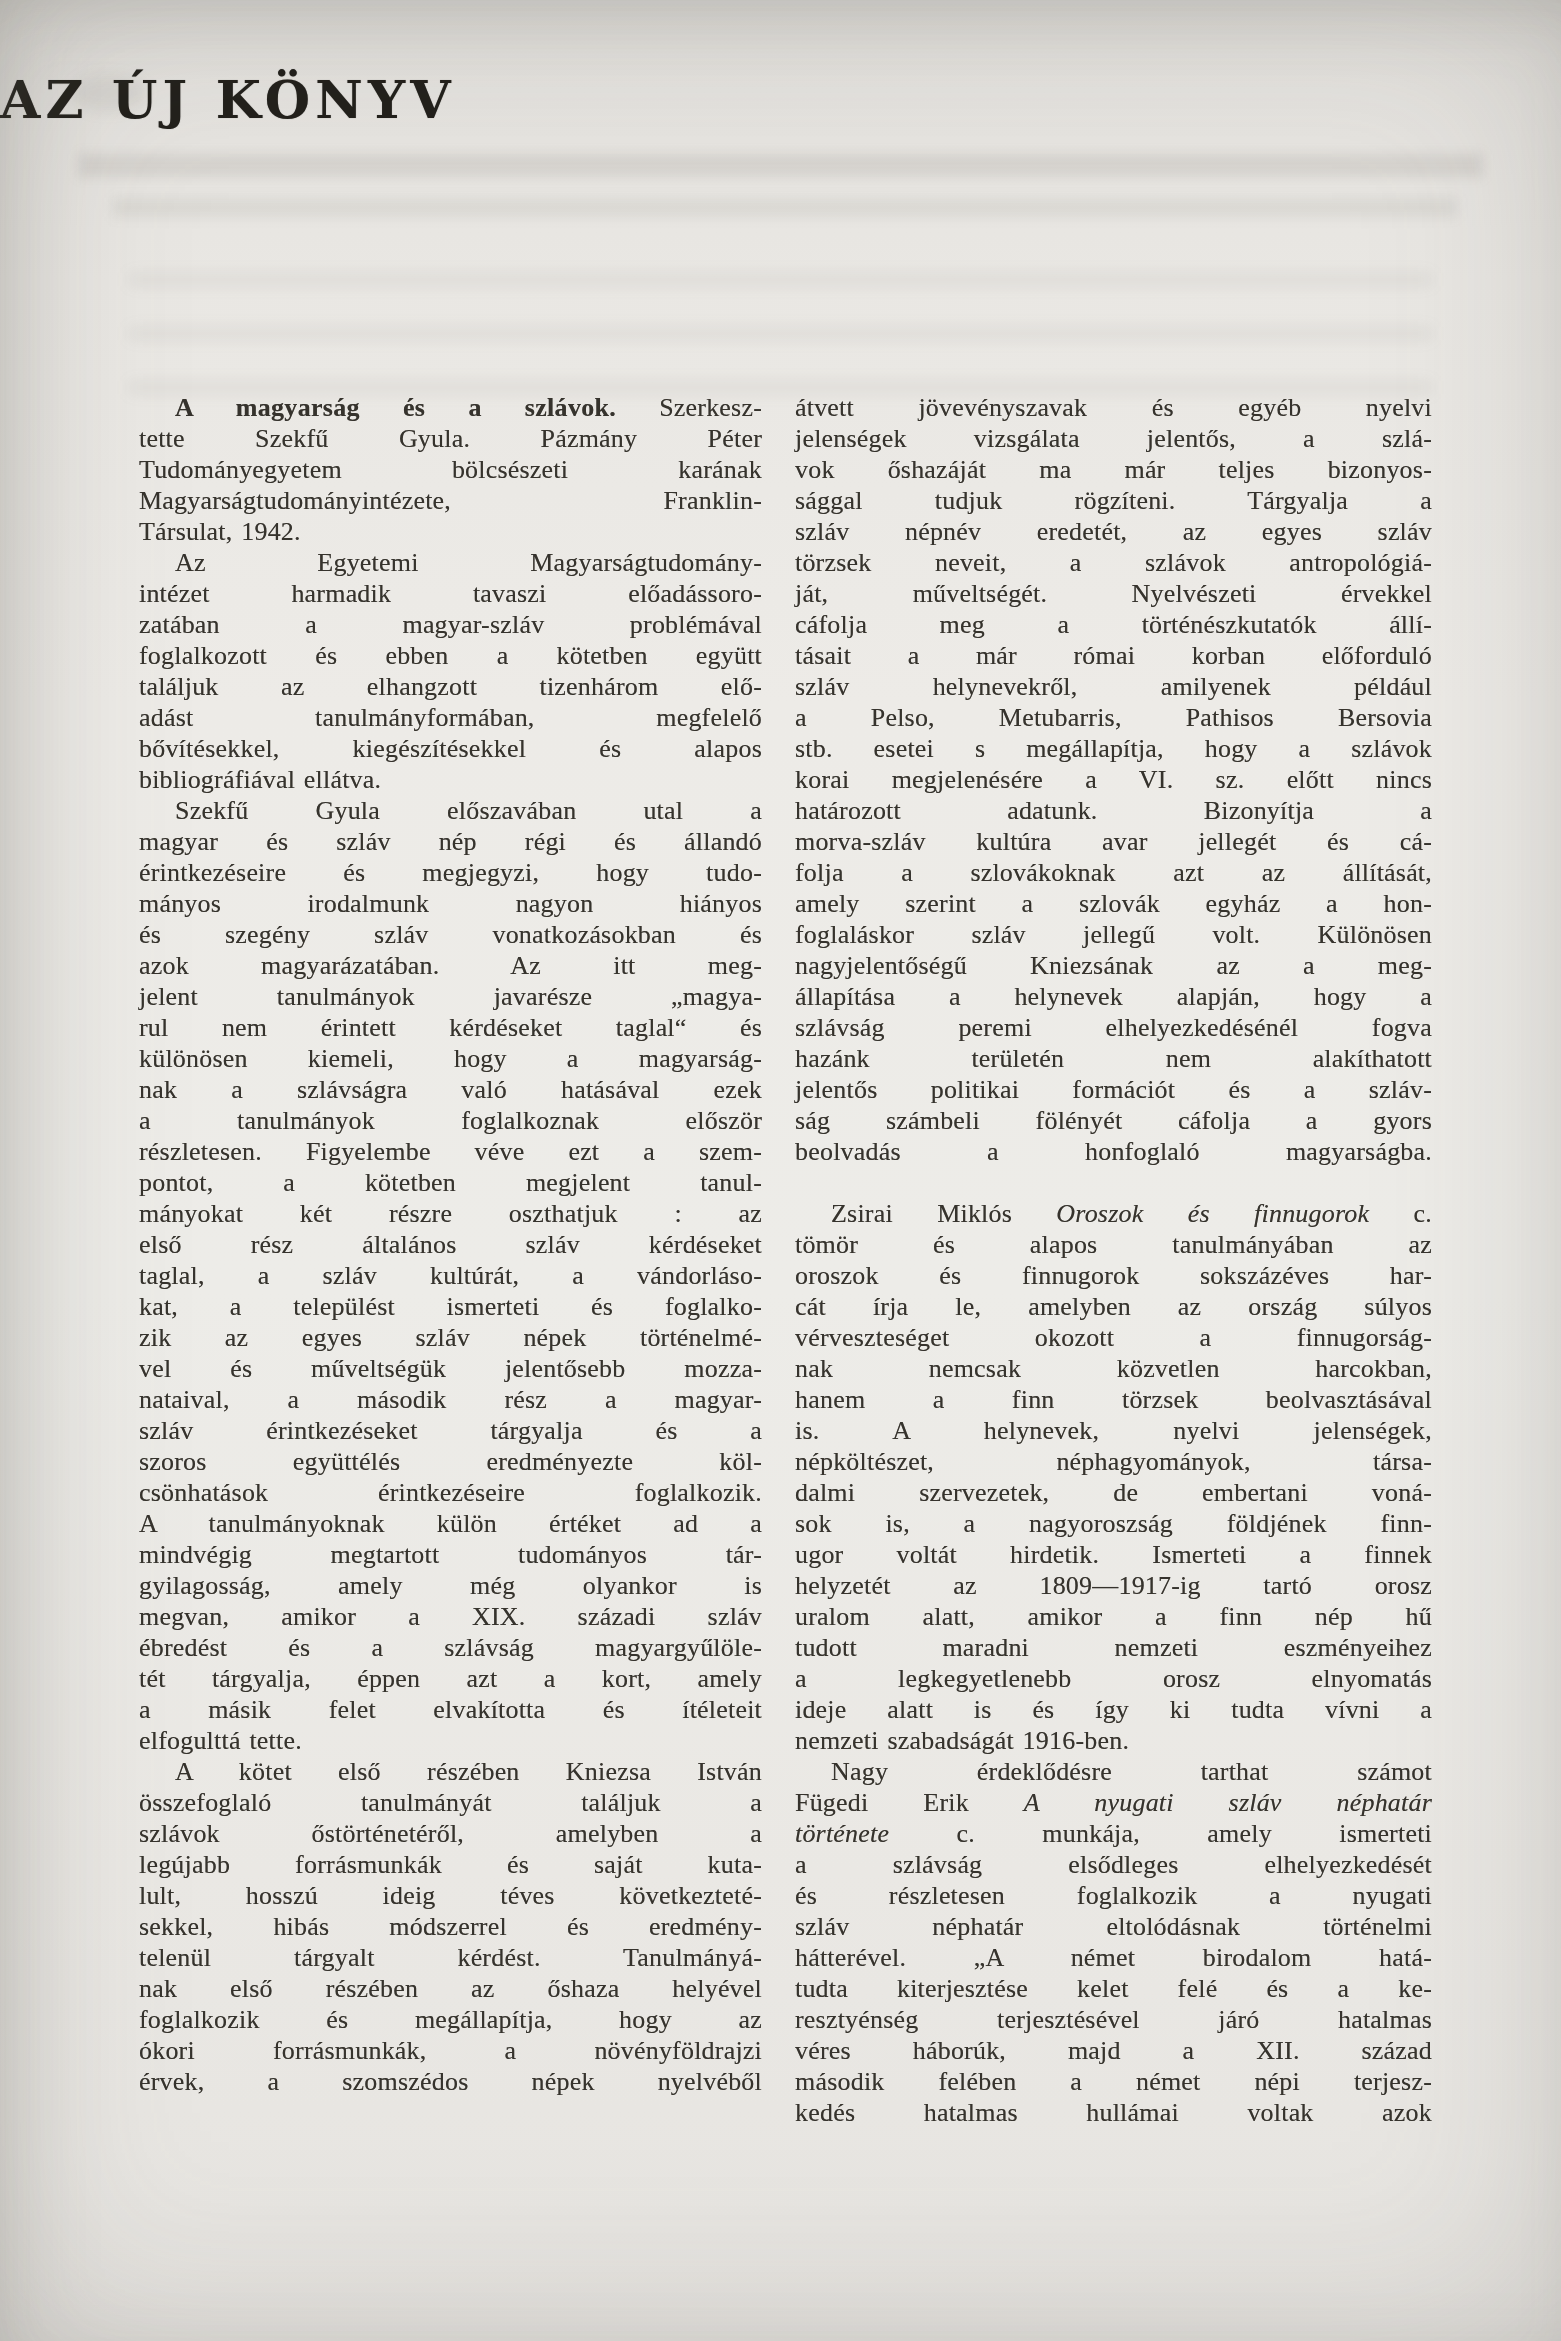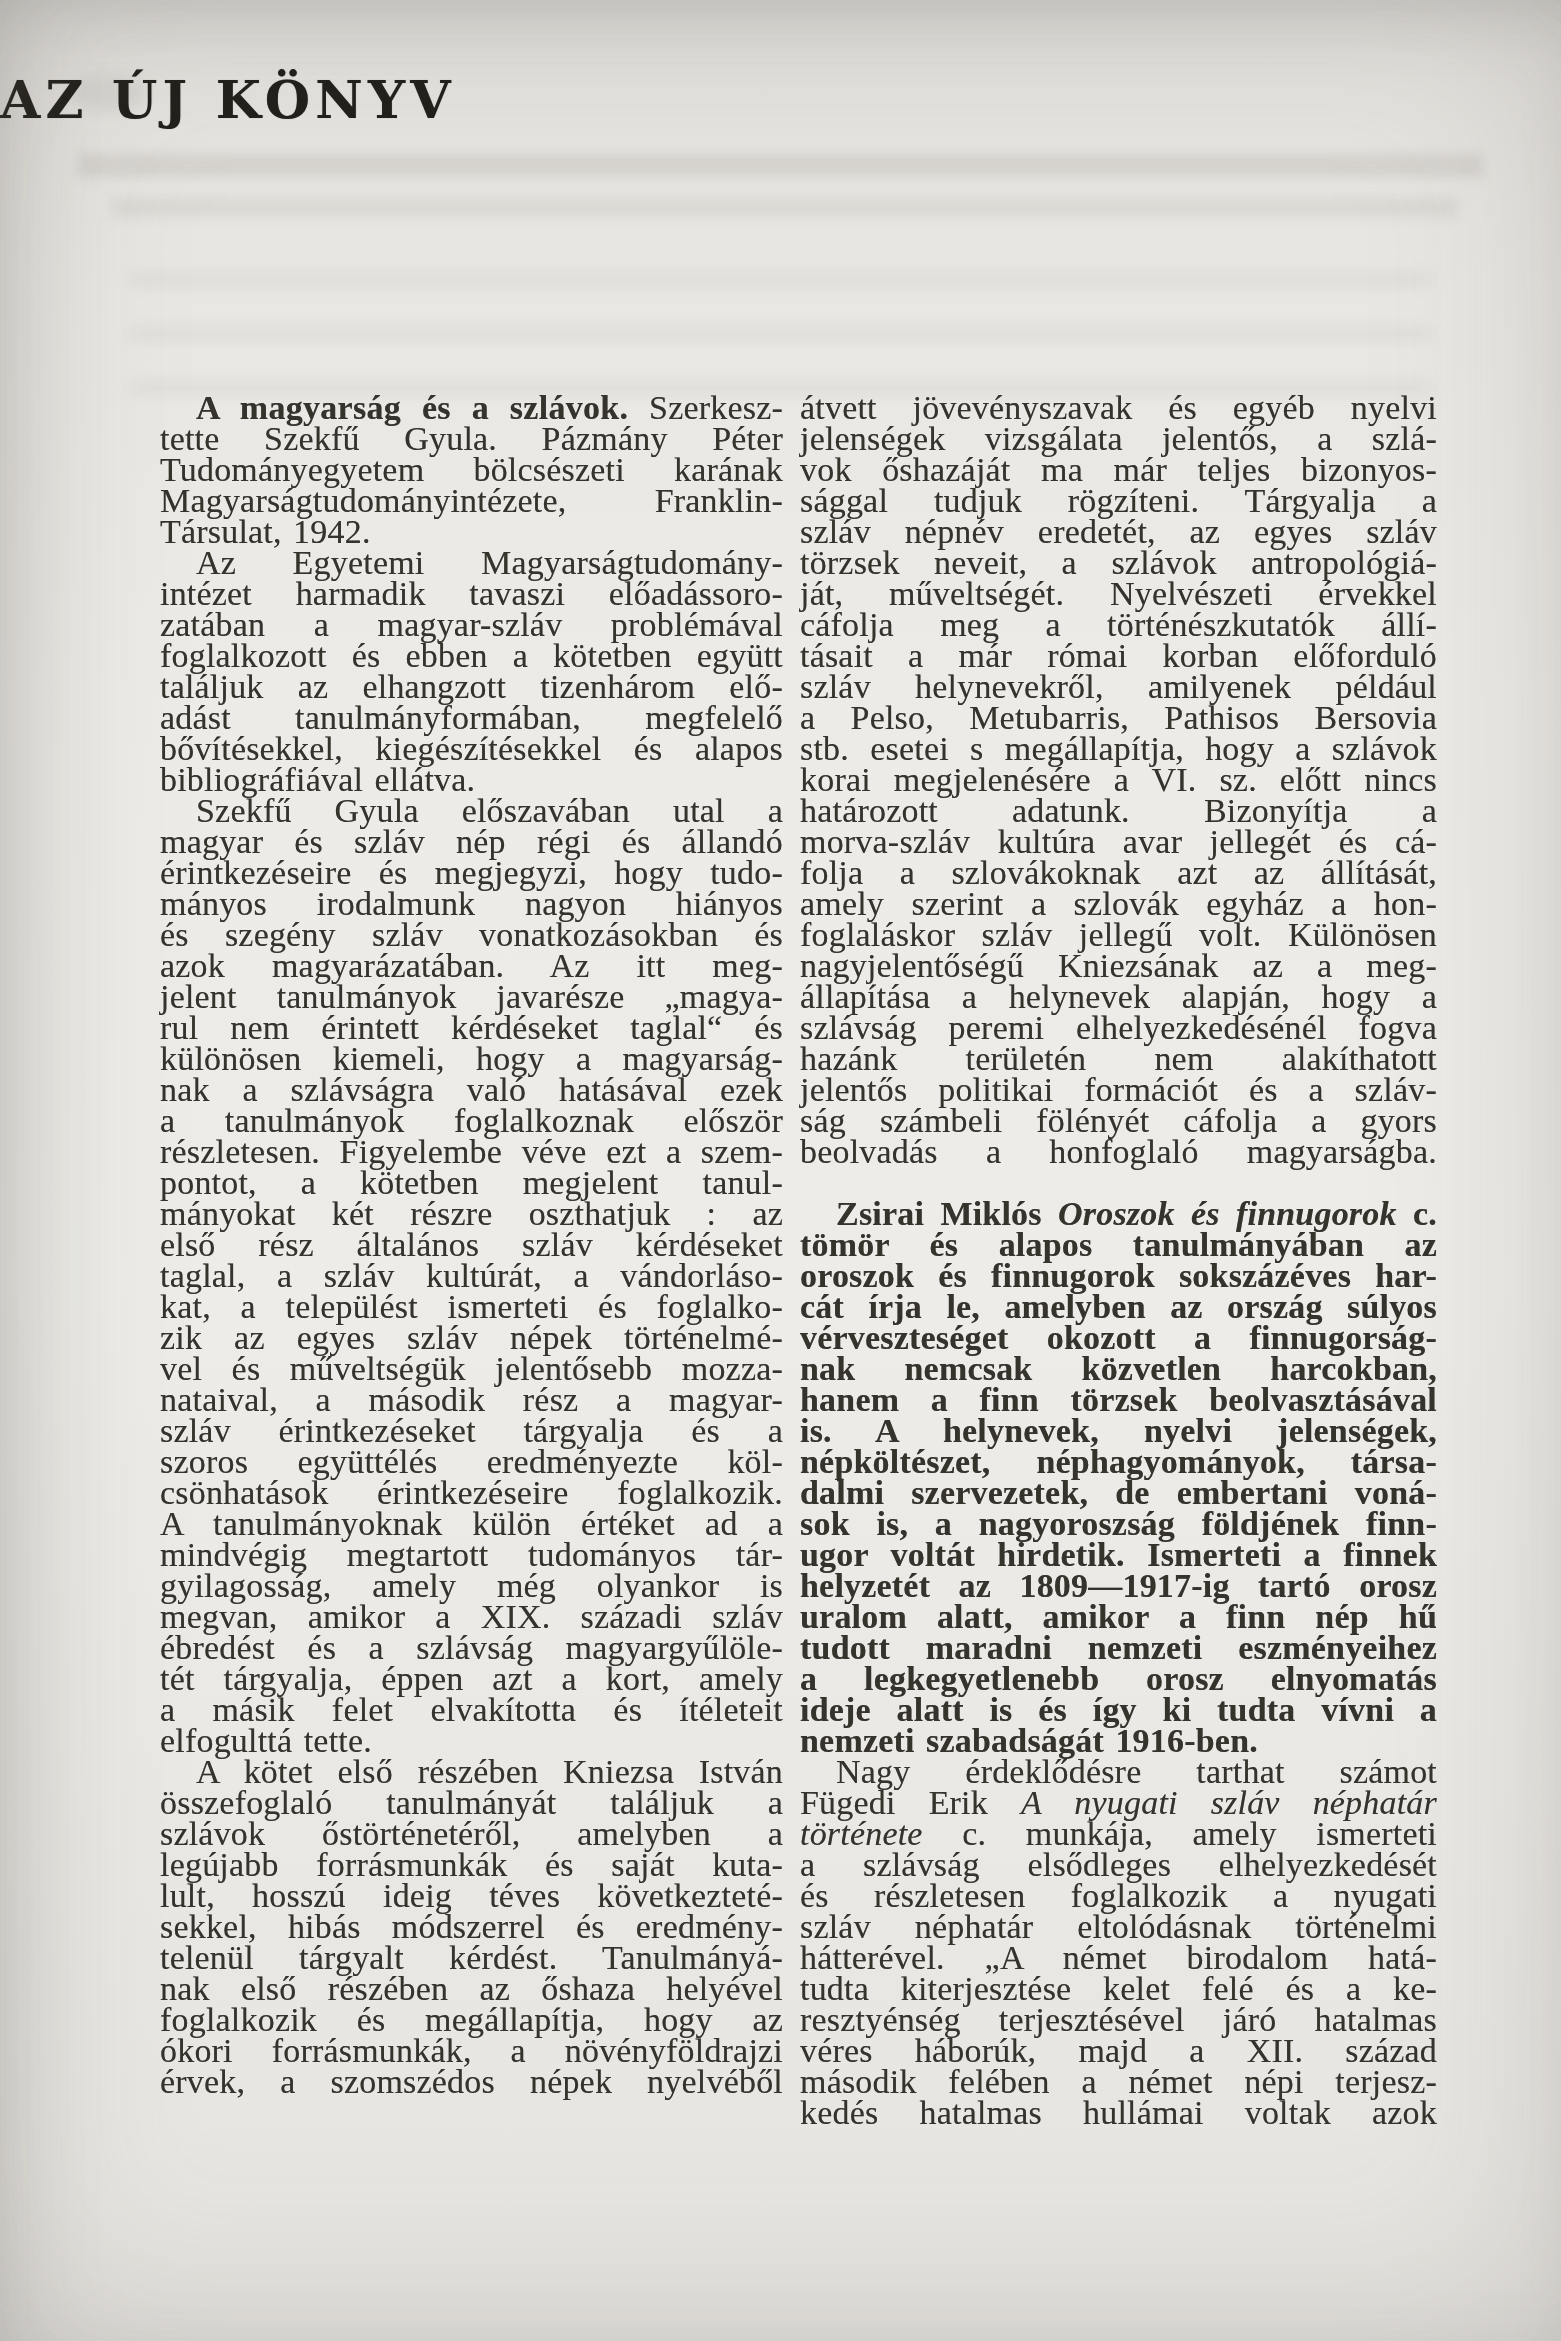--- a/index.html
+++ b/index.html
@@ -26,28 +26,28 @@
   }
   .ghost-d{top:75px;left:69px;width:78px;height:36px;background:rgba(112,109,101,.10);filter:blur(7px);border-radius:50%;}
   .title{
     position:absolute;top:69px;left:0;width:100%;margin:0;
     font-family:"DejaVu Serif","Liberation Serif",serif;
     font-weight:bold;font-size:52px;letter-spacing:5.2px;
     color:#211f1a;
     text-shadow:0 0 0.9px rgba(33,31,26,.45);
   }
   .columns{
-    position:absolute;top:392px;left:160px;
-    display:grid;grid-template-columns:623px 637px;column-gap:17px;
-    font-size:34px;line-height:31px;color:#36332d;
+    position:absolute;top:392px;left:139px;
+    display:grid;grid-template-columns:623px 637px;column-gap:33px;
+    font-size:26px;line-height:31px;color:#36332d;
     text-shadow:0 0 0.5px rgba(54,51,45,.50);
     letter-spacing:0.2px;word-spacing:0.08em;
   }
   .para{margin:0;}
-  .para.space-before{margin-top:31px;font-weight:bold;}
+  .para.space-before{margin-top:31px;}
   .line{text-align:justify;text-align-last:justify;}
   .line.first{text-indent:36px;}
   .line.last{text-align-last:left;}
   .line.last.stretch{text-align-last:justify;}
   .b{font-weight:bold;letter-spacing:0.3px;}
   .i{font-style:italic;}
 </style>
 </head>
 <body>
 

